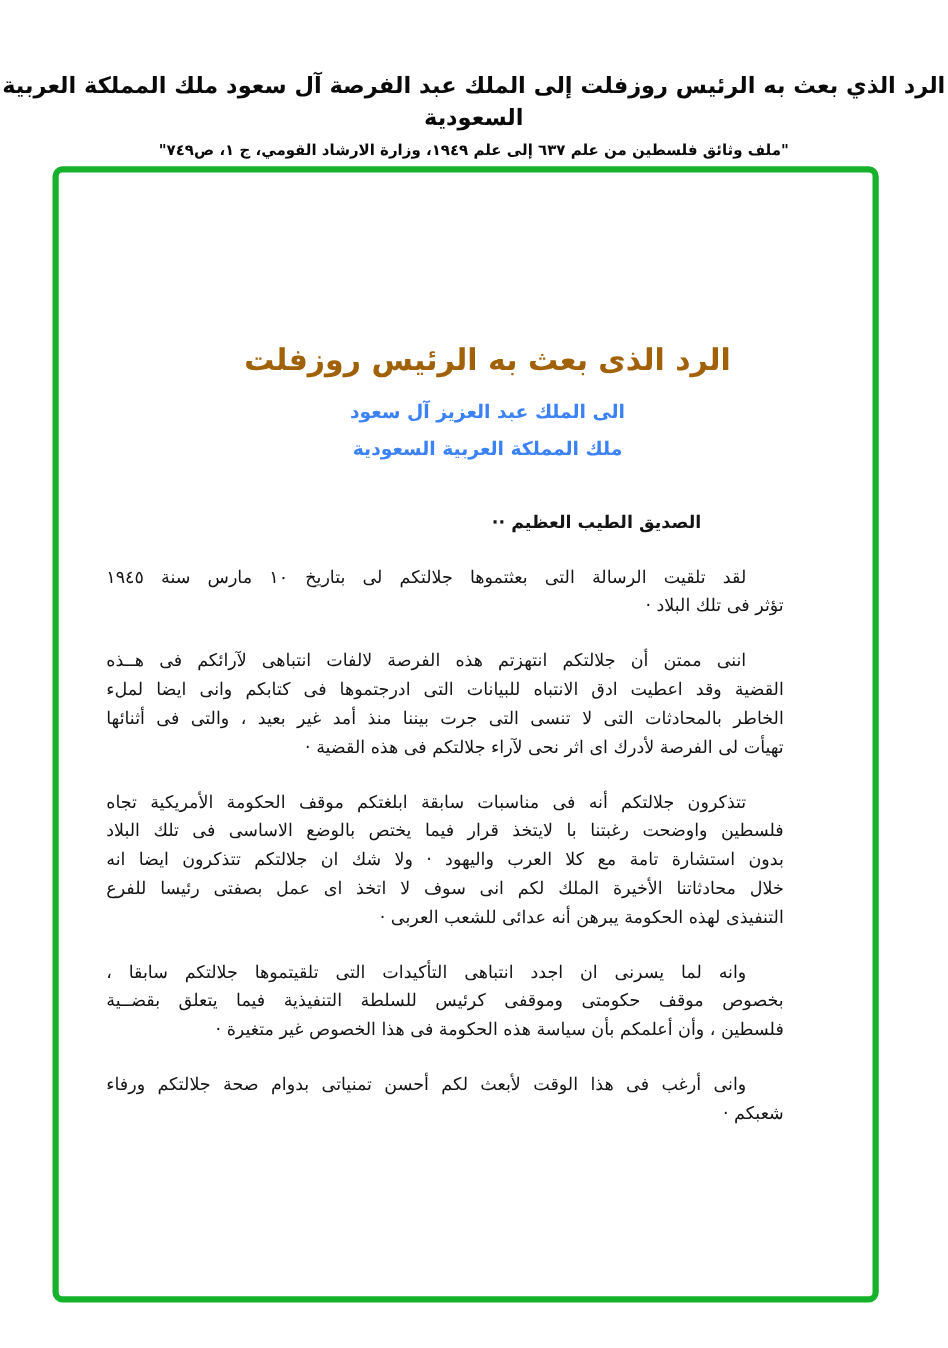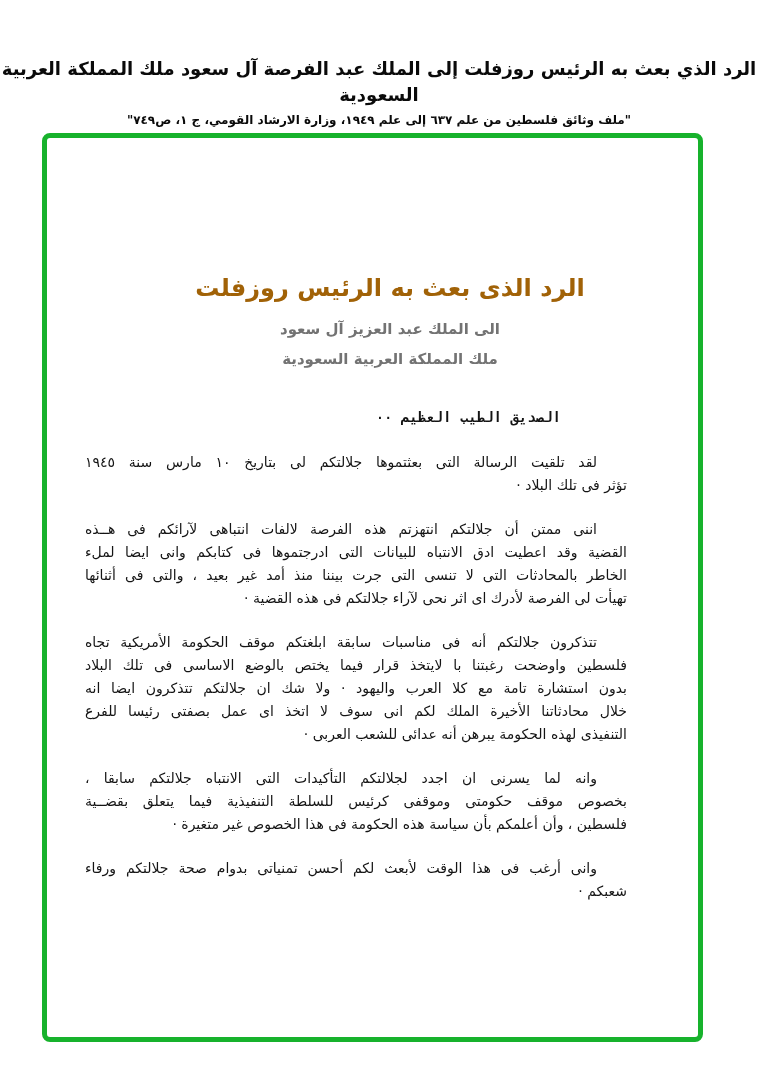--- a/index.html
+++ b/index.html
@@ -29,36 +29,36 @@
     width: 661px; height: 909px;
     box-sizing: border-box;
     border: 5px solid #17b22c;
     border-radius: 8px;
     background: #ffffff;
   }
 
   
   .doc-head { margin-top: 133px; padding-left: 35px; text-align: center; direction: rtl; }
   .doc-title { font-size: 24px; font-weight: bold; line-height: 34px; color: #a16207; }
-  .doc-subtitle { font-size: 15px; font-weight: bold; line-height: 22px; color: #737373; }
+  .doc-subtitle { font-size: 15px; font-weight: bold; line-height: 22px; color: #3b82f6; }
   .doc-subtitle.s1 { margin-top: 13px; }
   .doc-subtitle.s2 { margin-top: 8px; }
 
   
   .doc-body {
     margin: 37px 71px 0 38px;
     direction: rtl;
     font-size: 14px;
     line-height: 23px;
     color: #141414;
   }
   .line { text-align: right; }
   .line.fill { text-align: justify; text-align-last: justify; text-justify: inter-word; }
   .line.first { padding-right: 30px; margin-top: 21px; }
-  .line.salutation { padding-right: 66px; margin-top: 17px; font-weight: bold; font-family: Liberation Mono, monospace; }
+  .line.salutation { padding-right: 66px; margin-top: 17px; font-weight: bold; }
 </style>
 </head>
 <body>
 
 <div class="page">
 
   <div class="header">
     <div class="header-title">الرد الذي بعث به الرئيس روزفلت إلى الملك عبد الفرصة آل سعود ملك المملكة العربية السعودية</div>
     <div class="header-citation">"ملف وثائق فلسطين من علم ٦٣٧ إلى علم ١٩٤٩، وزارة الارشاد القومي، ج ١، ص٧٤٩"</div>
   </div>
@@ -75,21 +75,21 @@
         <div class="line last">تؤثر فى تلك البلاد ·</div>
         <div class="line first fill">اننى ممتن أن جلالتكم انتهزتم هذه الفرصة لالفات انتباهى لآرائكم فى هــذه</div>
         <div class="line fill">القضية وقد اعطيت ادق الانتباه للبيانات التى ادرجتموها فى كتابكم وانى ايضا لملء</div>
         <div class="line fill">الخاطر بالمحادثات التى لا تنسى التى جرت بيننا منذ أمد غير بعيد ، والتى فى أثنائها</div>
         <div class="line last">تهيأت لى الفرصة لأدرك اى اثر نحى لآراء جلالتكم فى هذه القضية ·</div>
         <div class="line first fill">تتذكرون جلالتكم أنه فى مناسبات سابقة ابلغتكم موقف الحكومة الأمريكية تجاه</div>
         <div class="line fill">فلسطين واوضحت رغبتنا با لايتخذ قرار فيما يختص بالوضع الاساسى فى تلك البلاد</div>
         <div class="line fill">بدون استشارة تامة مع كلا العرب واليهود · ولا شك ان جلالتكم تتذكرون ايضا انه</div>
         <div class="line fill">خلال محادثاتنا الأخيرة الملك لكم انى سوف لا اتخذ اى عمل بصفتى رئيسا للفرع</div>
         <div class="line last">التنفيذى لهذه الحكومة يبرهن أنه عدائى للشعب العربى ·</div>
-        <div class="line first fill">وانه لما يسرنى ان اجدد لجلالتكم التأكيدات التى الانتباه جلالتكم سابقا ،</div>
+        <div class="line first fill">وانه لما يسرنى ان اجدد انتباهى التأكيدات التى تلقيتموها جلالتكم سابقا ،</div>
         <div class="line fill">بخصوص موقف حكومتى وموقفى كرئيس للسلطة التنفيذية فيما يتعلق بقضــية</div>
         <div class="line last">فلسطين ، وأن أعلمكم بأن سياسة هذه الحكومة فى هذا الخصوص غير متغيرة ·</div>
         <div class="line first fill">وانى أرغب فى هذا الوقت لأبعث لكم أحسن تمنياتى بدوام صحة جلالتكم ورفاء</div>
         <div class="line last">شعبكم ·</div>
       </div>
   </div>
 
 </div>
 
 </body></html>

